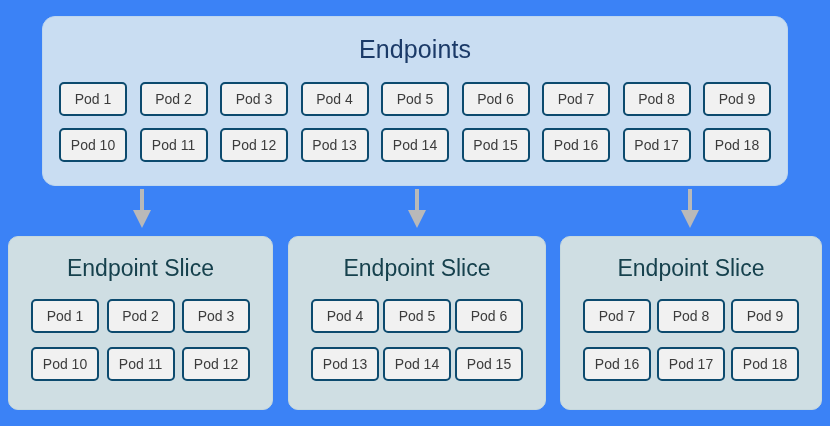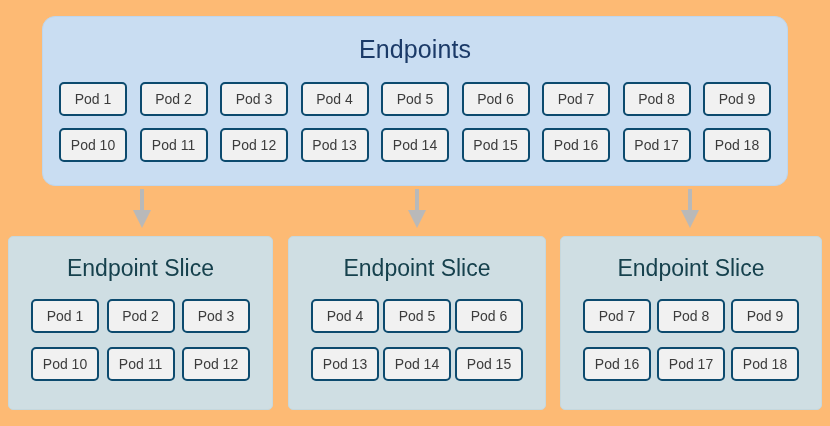--- a/index.html
+++ b/index.html
@@ -11,21 +11,21 @@
     width: 830px;
     height: 426px;
     overflow: hidden;
     font-family: "Liberation Sans", sans-serif;
     position: relative;
   }
   #canvas {
     position: relative;
     width: 830px;
     height: 426px;
-    background: #fdba74;
+    background: #3b82f6;
   }
 
   
   .endpoints-box {
     position: absolute;
     left: 42px;
     top: 16px;
     width: 746px;
     height: 170px;
     background: #c9ddf2;
@@ -87,21 +87,21 @@
   .arrow-2 { left: 404px; }
   .arrow-3 { left: 677px; }
 
   
   .slice-box {
     position: absolute;
     top: 236px;
     height: 174px;
     background: #cfdee3;
     border: 1px solid #c6d8de;
-    border-radius: 5px;
+    border-radius: 10px;
     box-sizing: border-box;
   }
   .slice-1 { left: 8px;   width: 265px; }
   .slice-2 { left: 288px; width: 258px; }
   .slice-3 { left: 560px; width: 262px; }
 
   .slice-title {
     position: absolute;
     top: 20px;
     left: 0;

